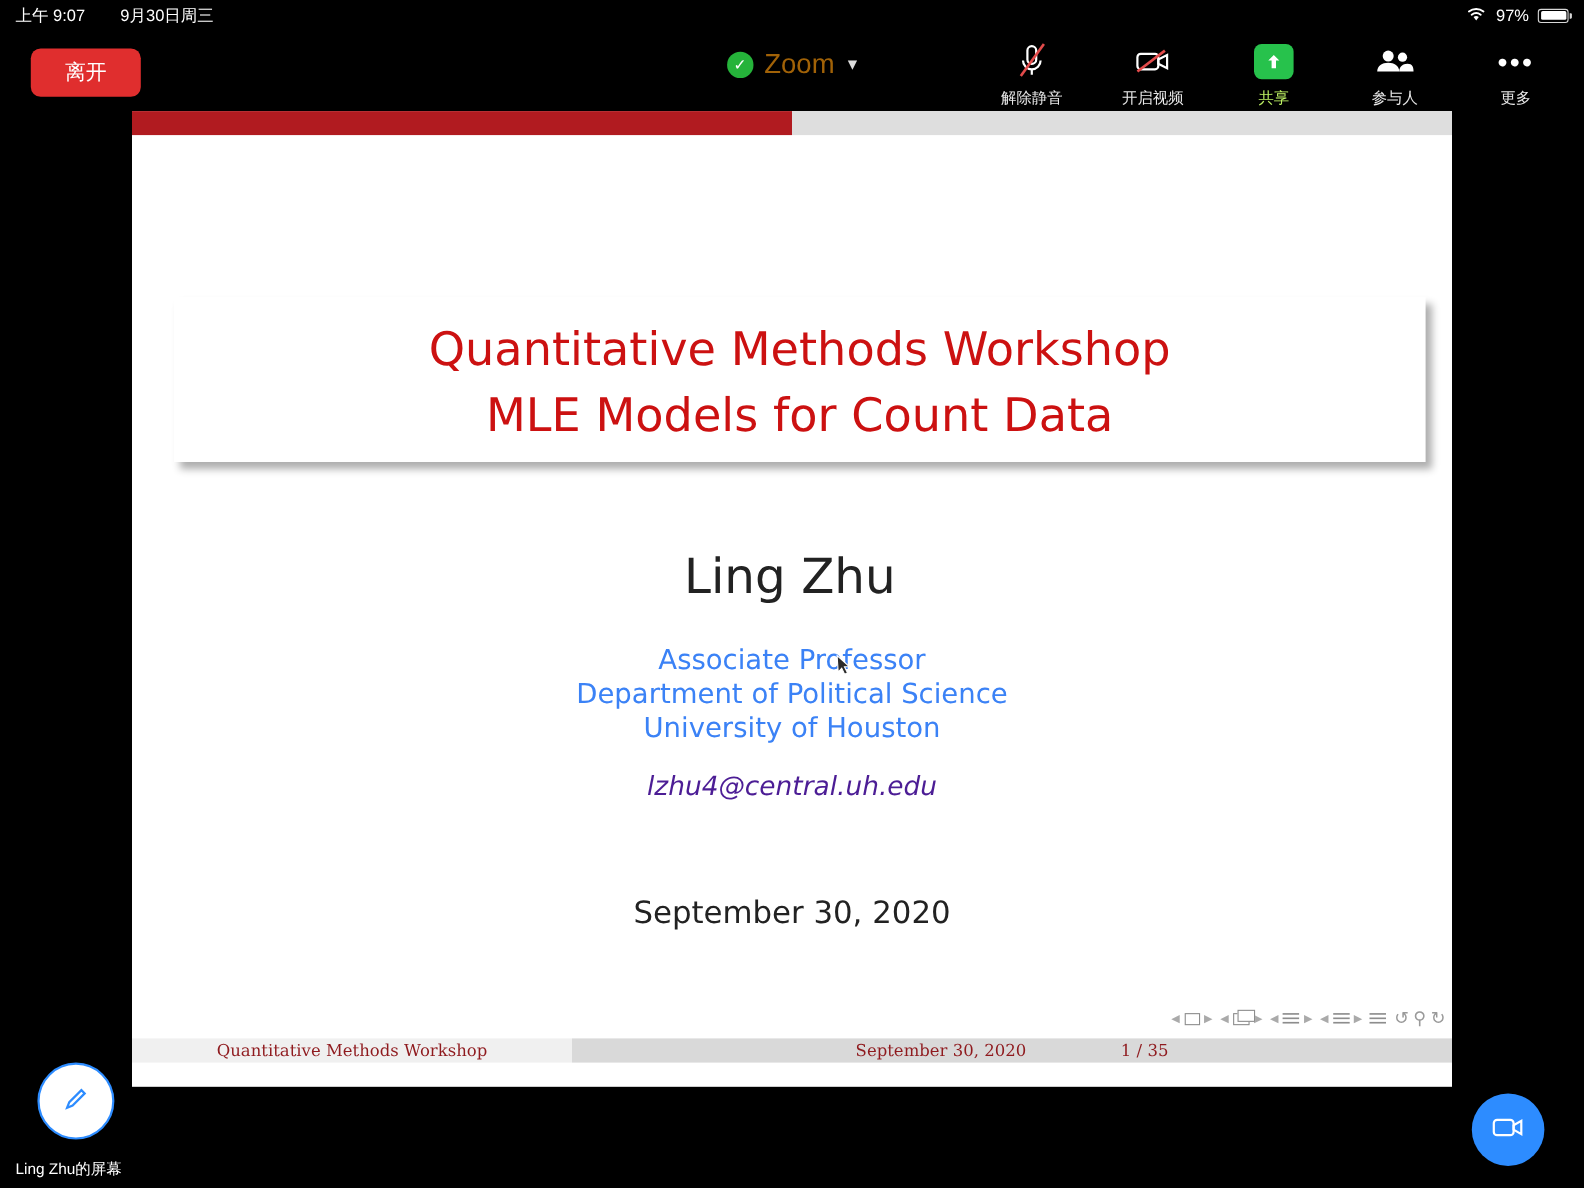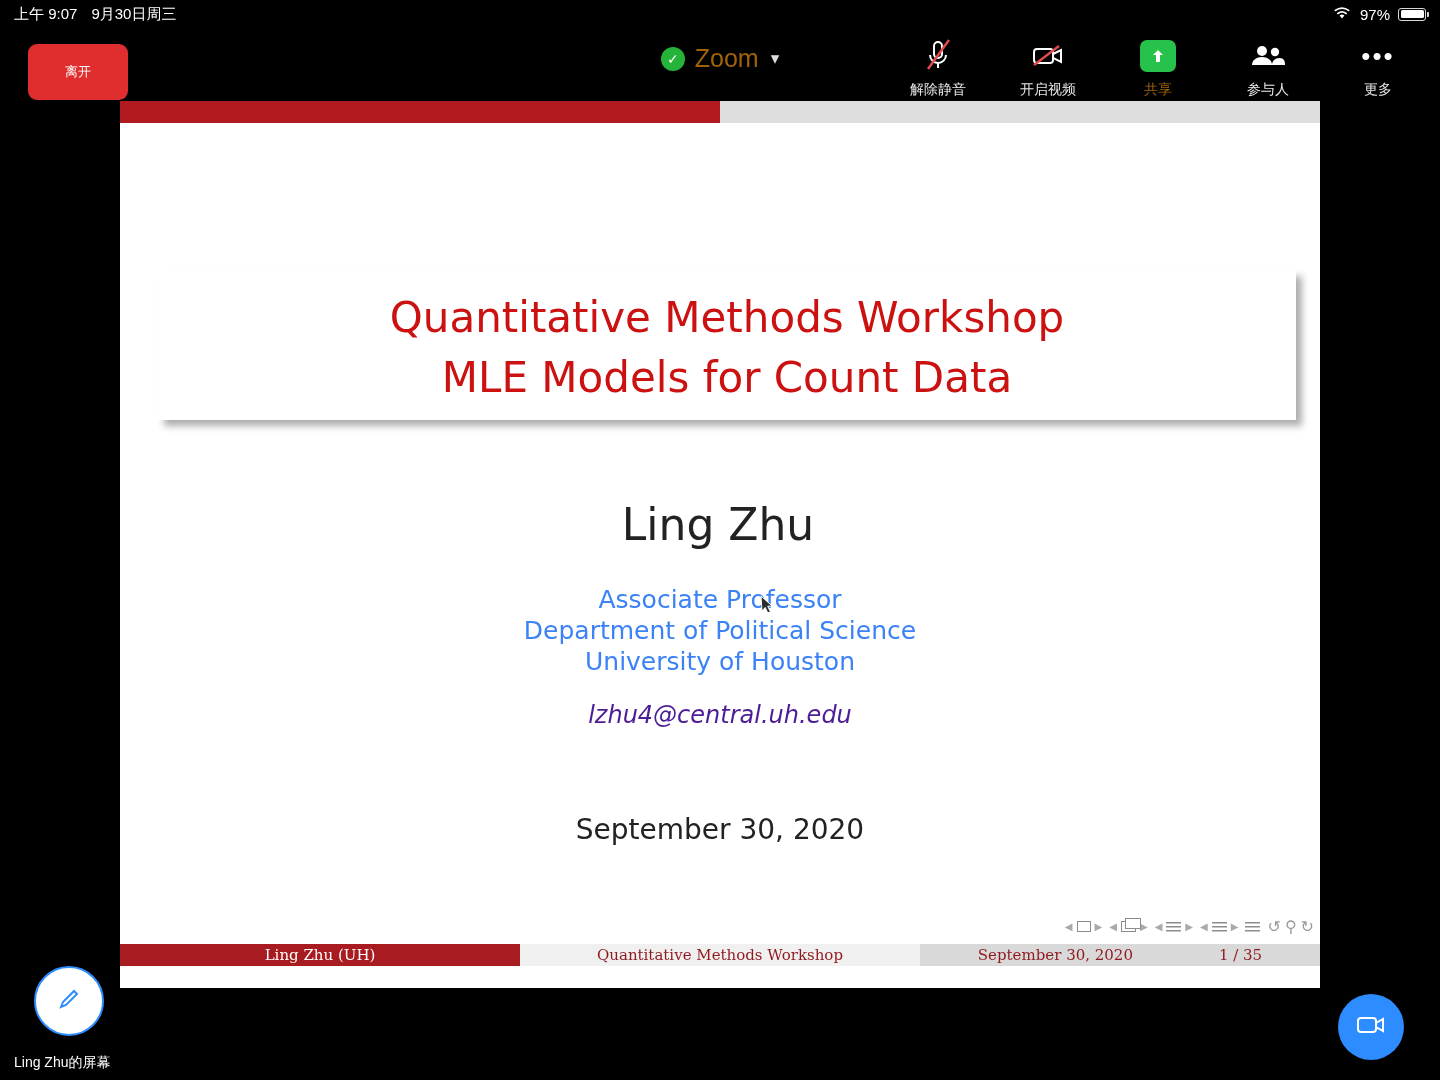--- a/index.html
+++ b/index.html
@@ -11,21 +11,21 @@
   }
   #app { position:relative; width:1440px; height:1080px; background:#000; }
 
   
   .statusbar {
     position:absolute; top:0; left:0; width:1440px; height:28px;
     background:#000; color:#fff;
     display:flex; align-items:center; justify-content:space-between;
     padding:0 14px; font-size:15px;
   }
-  .status-left { display:flex; align-items:center; gap:14px; }
+  .status-left { display:flex; align-items:center; gap:32px; }
   .status-right { display:flex; align-items:center; gap:8px; }
   .wifi-icon { display:inline-block; }
   .battery-pct { font-size:15px; }
   .battery-shell {
     width:28px; height:13px; border:1.5px solid #d7d7d7; border-radius:3px;
     position:relative; display:inline-block;
   }
   .battery-shell::after {
     content:""; position:absolute; right:-4px; top:3.5px;
     width:2.5px; height:5px; background:#d7d7d7; border-radius:0 1px 1px 0;
@@ -36,21 +36,21 @@
   }
 
   
   .zoom-toolbar {
     position:absolute; top:28px; left:0; width:1440px; height:73px;
     background:#000; color:#fff;
   }
   .leave-btn {
     position:absolute; left:28px; top:16px;
     background:#e02e2e; color:#fff; border:none; border-radius:9px;
-    width:100px; height:56px; font-size:13px;
+    width:100px; height:44px; font-size:19px;
     font-family:"Liberation Sans", sans-serif; cursor:pointer;
   }
   .meeting-title {
     position:absolute; left:0; right:0; top:16px;
     display:flex; align-items:center; justify-content:center; gap:10px;
     pointer-events:none;
   }
   .meeting-title .shield {
     width:24px; height:24px; border-radius:50%;
     background:#25b33a; display:inline-flex; align-items:center;
@@ -62,21 +62,21 @@
   .tool-group {
     position:absolute; right:24px; top:8px;
     display:flex; align-items:flex-start; gap:34px;
   }
   .tool {
     width:76px; display:flex; flex-direction:column; align-items:center;
     gap:5px; cursor:pointer;
   }
   .tool .glyph { height:40px; display:flex; align-items:center; justify-content:center; }
   .tool .tlabel { font-size:14px; color:#e8e8e8; white-space:nowrap; }
-  .tool .tlabel.green { color:#a16207; }
+  .tool .tlabel.green { color:#bef264; }
   .share-chip {
     width:36px; height:32px; border-radius:7px; background:#27c24c;
     display:flex; align-items:center; justify-content:center;
   }
   .more-dots { font-size:26px; letter-spacing:2px; color:#fff; line-height:34px; }
 
   
   .share-area {
     position:absolute; top:101px; left:0; width:1424px; height:979px;
     background:#000;
@@ -342,21 +342,20 @@
             <span class="lines"></span>
           </span>
           <span class="ni">
             <span class="zoomg">↺</span>
             <span class="zoomg">⚲</span>
             <span class="zoomg">↻</span>
           </span>
         </div>
 
         <div class="slide-footer">
-          <div class="sf-left">Ling Zhu  (UH)</div>
           <div class="sf-mid">Quantitative Methods Workshop</div>
           <div class="sf-right">
             <span>September 30, 2020</span>
             <span>1 / 35</span>
           </div>
         </div>
 
       </div>
     </div>
 

